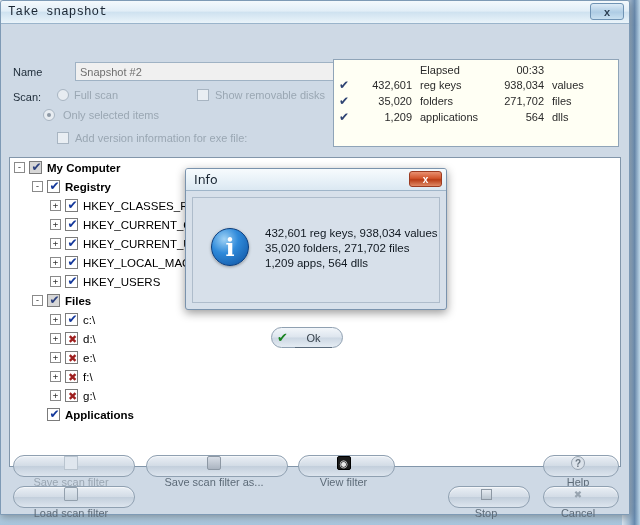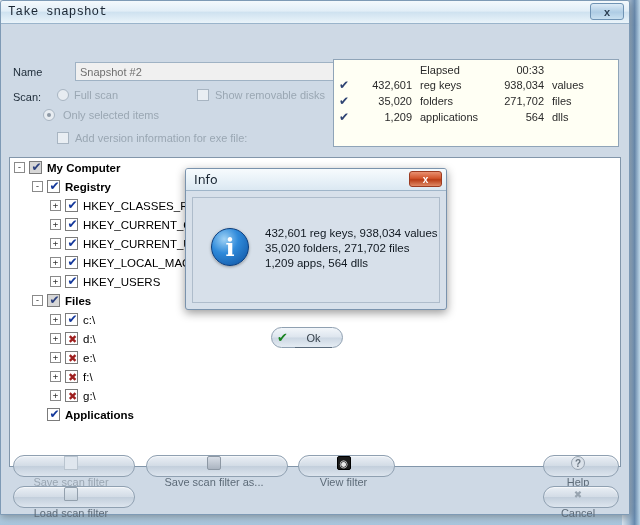--- a/index.html
+++ b/index.html
@@ -386,20 +386,26 @@
         <span class="btx">View filter</span>
       </div>
       <div class="btn" style="left:12px; top:34px; width:122px;">
         <span class="bi ic-folder"></span>
         <span class="btx">Load scan filter</span>
       </div>
       <div class="btn" style="left:542px; top:3px; width:76px;">
         <span class="bi ic-help">?</span>
         <span class="btx">Help</span>
       </div>
+      <div class="btn" style="left:447px; top:34px; width:82px;">
+        <span class="bi">
+            <span class="ic-stop"></span>
+          </span>
+        <span class="btx">Stop</span>
+      </div>
       <div class="btn" style="left:542px; top:34px; width:76px;">
         <span class="bi ic-cancel">✖</span>
         <span class="btx">Cancel</span>
       </div>
     </div>
 
   </div>
 </div>
 
 <div class="modal">

